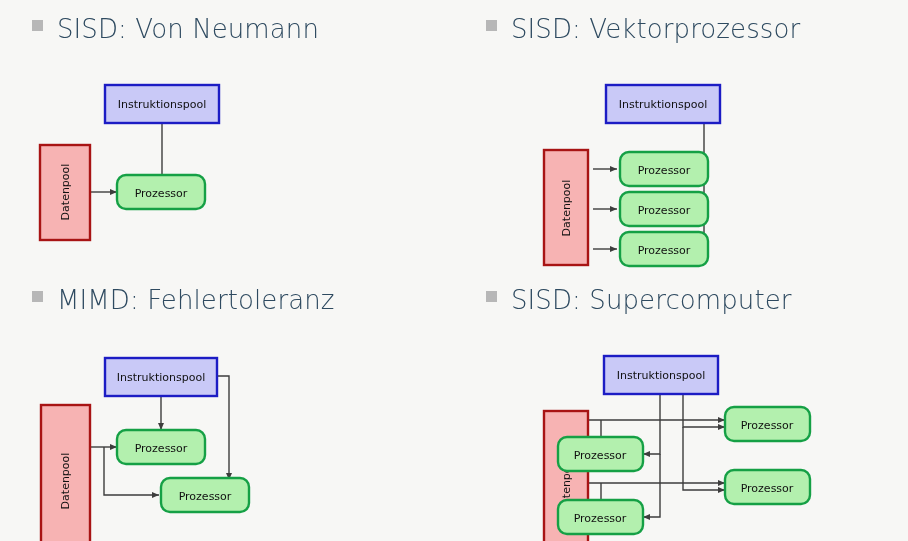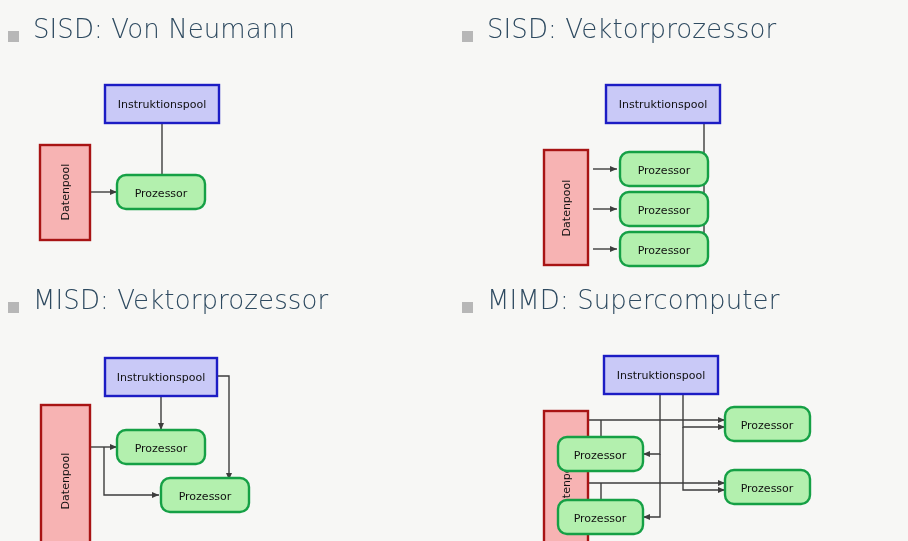--- a/index.html
+++ b/index.html
@@ -24,24 +24,24 @@
     width: 454px;
     height: 270px;
   }
   .q-tl { left: 0;   top: 0; }
   .q-tr { left: 454px; top: 0; }
   .q-bl { left: 0;   top: 271px; }
   .q-br { left: 454px; top: 271px; }
 
   .heading {
     position: absolute;
-    left: 8px;
+    left: 32px;
     top: 16px;
     display: flex;
-    align-items: flex-end;
+    align-items: flex-start;
     gap: 14px;
     white-space: nowrap;
   }
   .bullet-square {
     width: 11px;
     height: 11px;
     background: #b7b7b7;
     flex: 0 0 auto;
     margin-top: 4px;
   }
@@ -147,21 +147,21 @@
       <g>
         <rect x="166" y="180" width="88" height="34" rx="9" ry="9" fill="#b3f0ae" stroke="#15a045" stroke-width="2.4"></rect>
         <text x="210" y="202" text-anchor="middle">Prozessor</text>
       </g>
     </svg>
   </div>
 
   <div class="quad q-bl">
     <div class="heading">
       <span class="bullet-square"></span>
-      <span class="heading-text">MISD: Vektorprozessor</span>
+      <span class="heading-text">MIMD: Fehlertoleranz</span>
     </div>
     <svg class="diagram" width="454" height="218" viewBox="0 0 454 218">
       <defs>
         <marker id="ah3" markerWidth="8" markerHeight="8" refX="7" refY="3" orient="auto" markerUnits="userSpaceOnUse">
           <path d="M0,0 L7,3 L0,6 z" fill="#3d3d3d"></path>
         </marker>
       </defs>
 
       <path d="M161,73 L161,107" stroke="#3d3d3d" stroke-width="1.4" fill="none" marker-end="url(#ah3)"></path>
 
@@ -188,21 +188,21 @@
       <g>
         <rect x="161" y="155" width="88" height="34" rx="9" ry="9" fill="#b3f0ae" stroke="#15a045" stroke-width="2.4"></rect>
         <text x="205" y="177" text-anchor="middle">Prozessor</text>
       </g>
     </svg>
   </div>
 
   <div class="quad q-br">
     <div class="heading">
       <span class="bullet-square"></span>
-      <span class="heading-text">MIMD: Supercomputer</span>
+      <span class="heading-text">SISD: Supercomputer</span>
     </div>
     <svg class="diagram" width="454" height="218" viewBox="0 0 454 218">
       <defs>
         <marker id="ah4" markerWidth="8" markerHeight="8" refX="7" refY="3" orient="auto" markerUnits="userSpaceOnUse">
           <path d="M0,0 L7,3 L0,6 z" fill="#3d3d3d"></path>
         </marker>
       </defs>
 
       <path d="M210,52 L229,52 L229,104 L271,104" stroke="#3d3d3d" stroke-width="1.4" fill="none" marker-end="url(#ah4)"></path>
       <path d="M229,104 L229,167 L271,167" stroke="#3d3d3d" stroke-width="1.4" fill="none" marker-end="url(#ah4)"></path>

